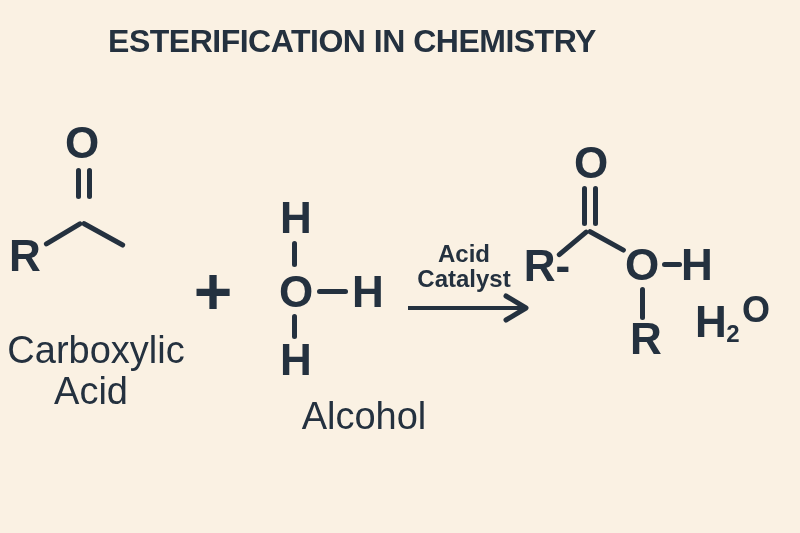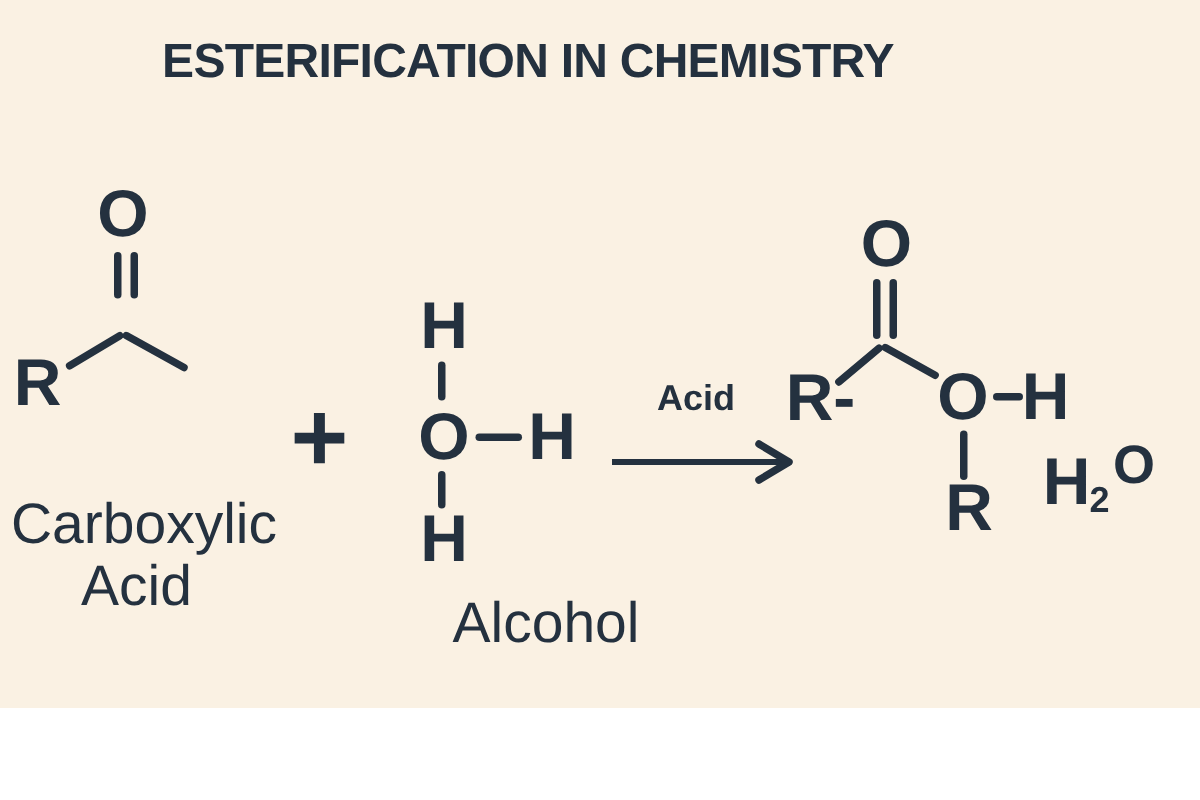--- a/index.html
+++ b/index.html
@@ -6,21 +6,21 @@
     --bg: #faf1e3;
     --ink: #24313f;
   }
   * { margin: 0; padding: 0; box-sizing: border-box; }
   html, body { width: 800px; height: 533px; }
   body { font-family: "Liberation Sans", "DejaVu Sans", sans-serif; }
 
   .canvas {
     position: relative;
     width: 800px;
-    height: 472px;
+    height: 533px;
     background: var(--bg);
     color: var(--ink);
     overflow: hidden;
   }
 
   .title {
     position: absolute;
     left: 352px; top: 41px;
     transform: translate(-50%, -50%);
     font-size: 32px;
@@ -114,20 +114,21 @@
   <div class="bond" style="left:292px; top:241px; width:5px; height:26px;"></div>
   <span class="atom" style="left:296px; top:292px;">O</span>
   <div class="bond" style="left:317px; top:289px; width:31px; height:5px;"></div>
   <span class="atom" style="left:368px; top:292px;">H</span>
   <div class="bond" style="left:292px; top:314px; width:5px; height:25px;"></div>
   <span class="atom" style="left:296px; top:360px;">H</span>
   <div class="label" style="left:318px; top:416px;margin-left:46px;">Alcohol</div>
 
   <div class="arrow-label">
     <div>Acid</div>
+    <div>Catalyst</div>
   </div>
   <svg class="arrow-svg" width="130" height="32">
     <line x1="4" y1="16" x2="118" y2="16" stroke-width="4"></line>
     <polyline points="102,4 122,16 102,28" stroke-width="5" stroke-linecap="round" stroke-linejoin="round"></polyline>
   </svg>
 
   <span class="atom" style="left:591px; top:163px;">O</span>
 
   <div class="bond" style="left:582px; top:186px; width:5px; height:40px;"></div>
   <div class="bond" style="left:593px; top:186px; width:5px; height:40px;"></div>

